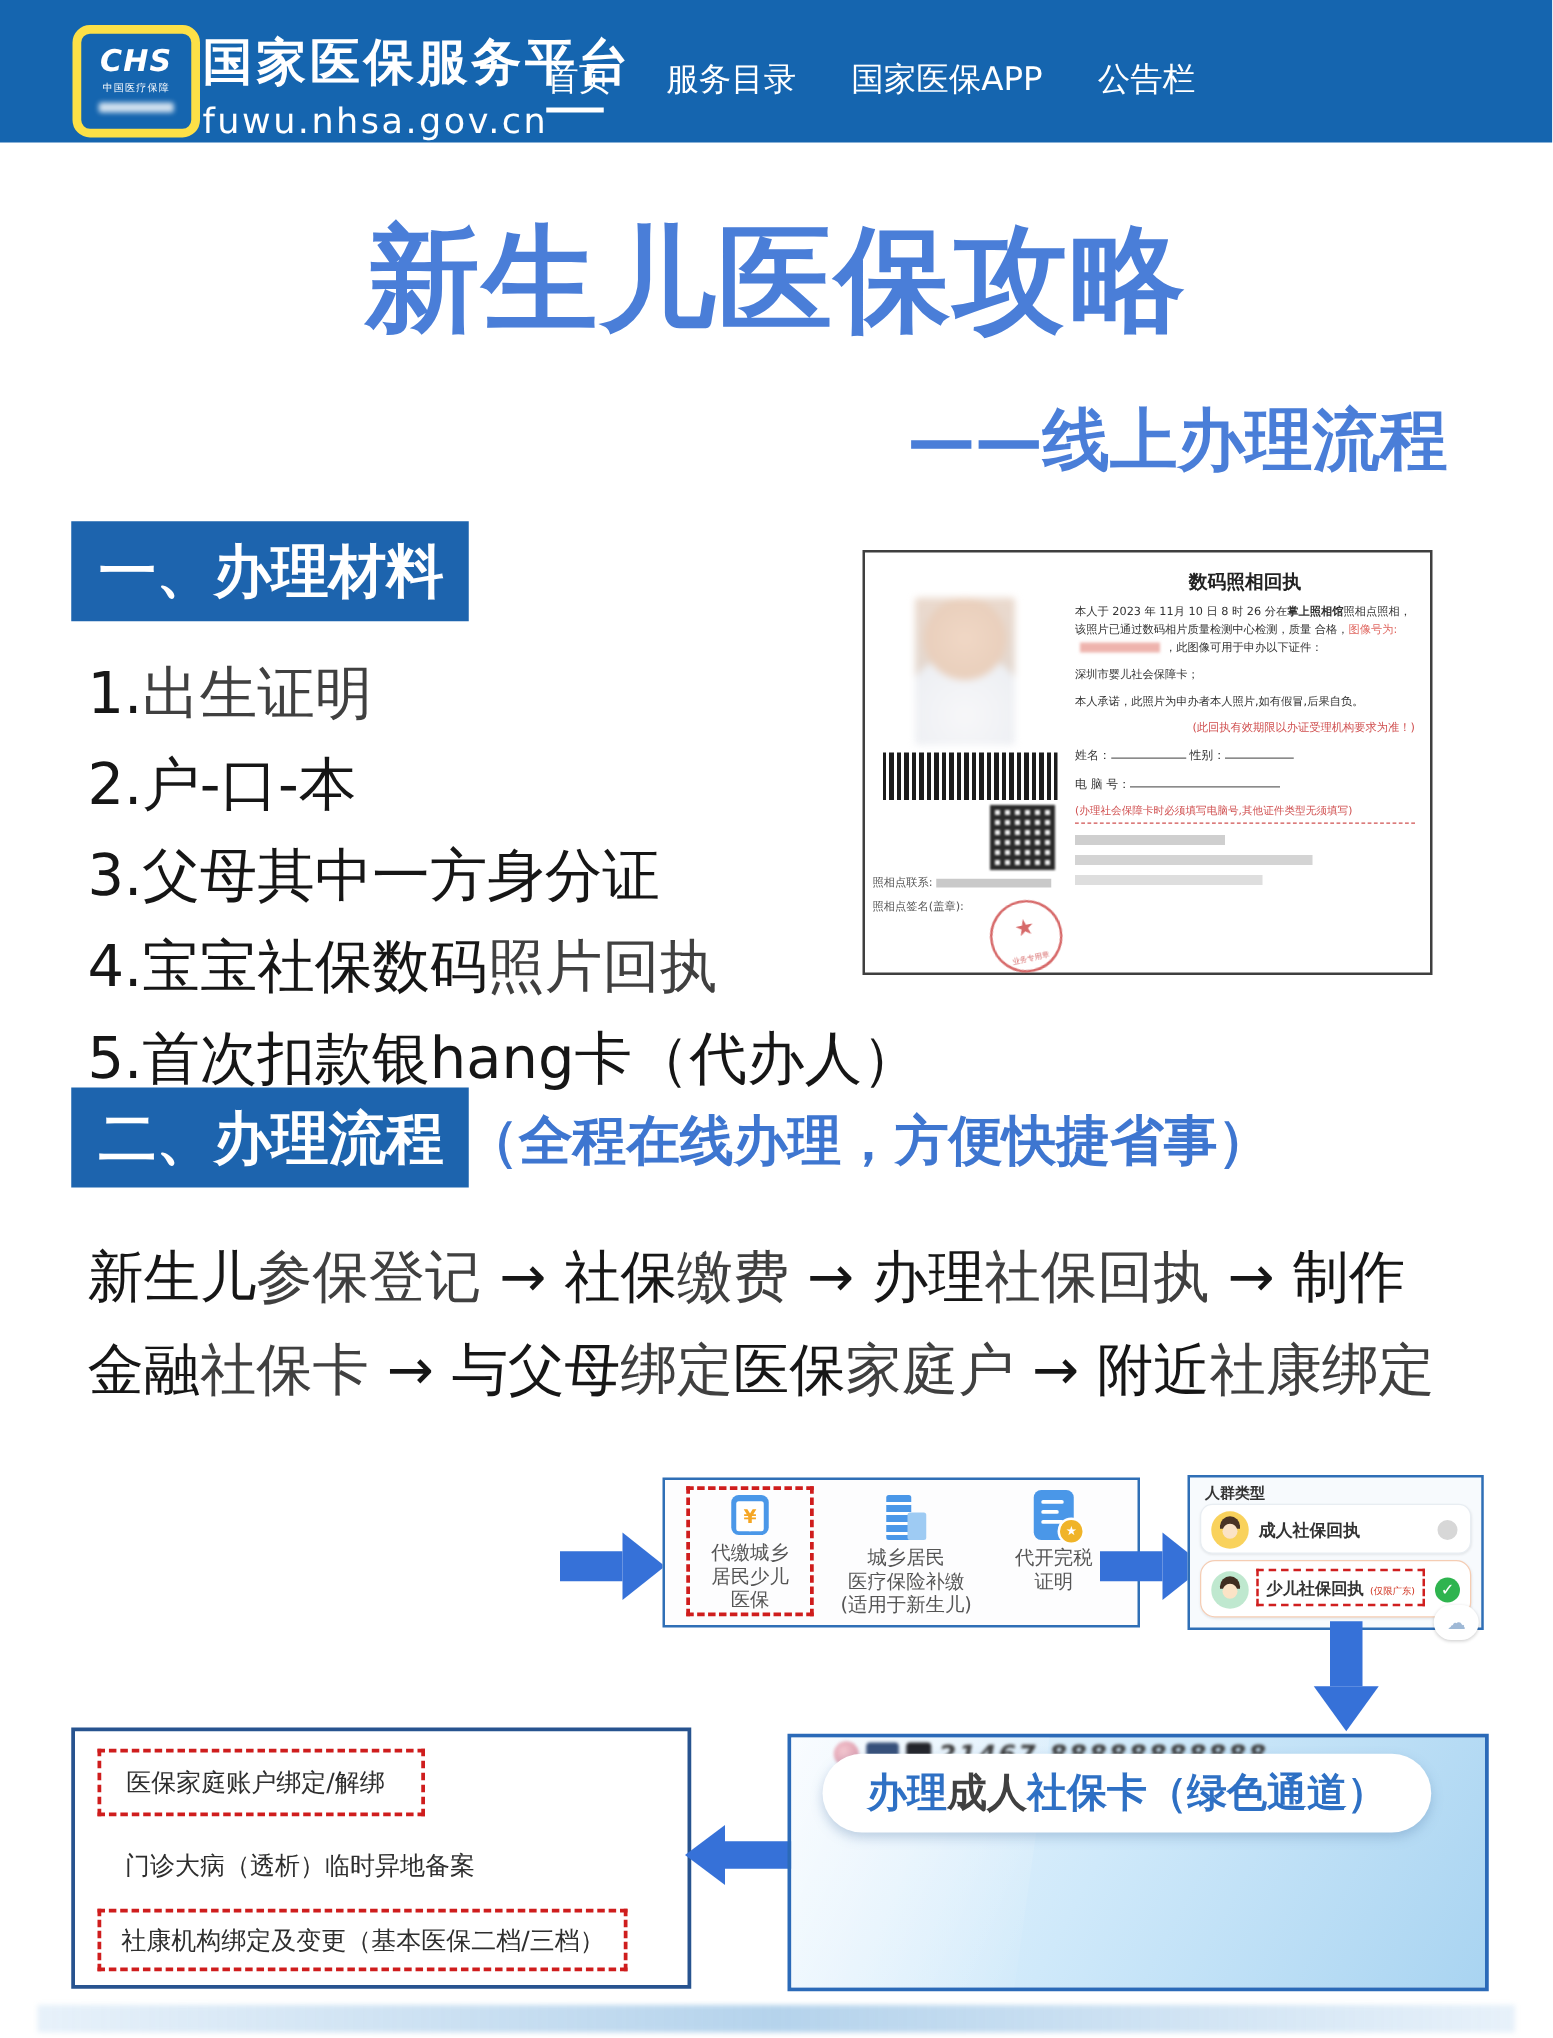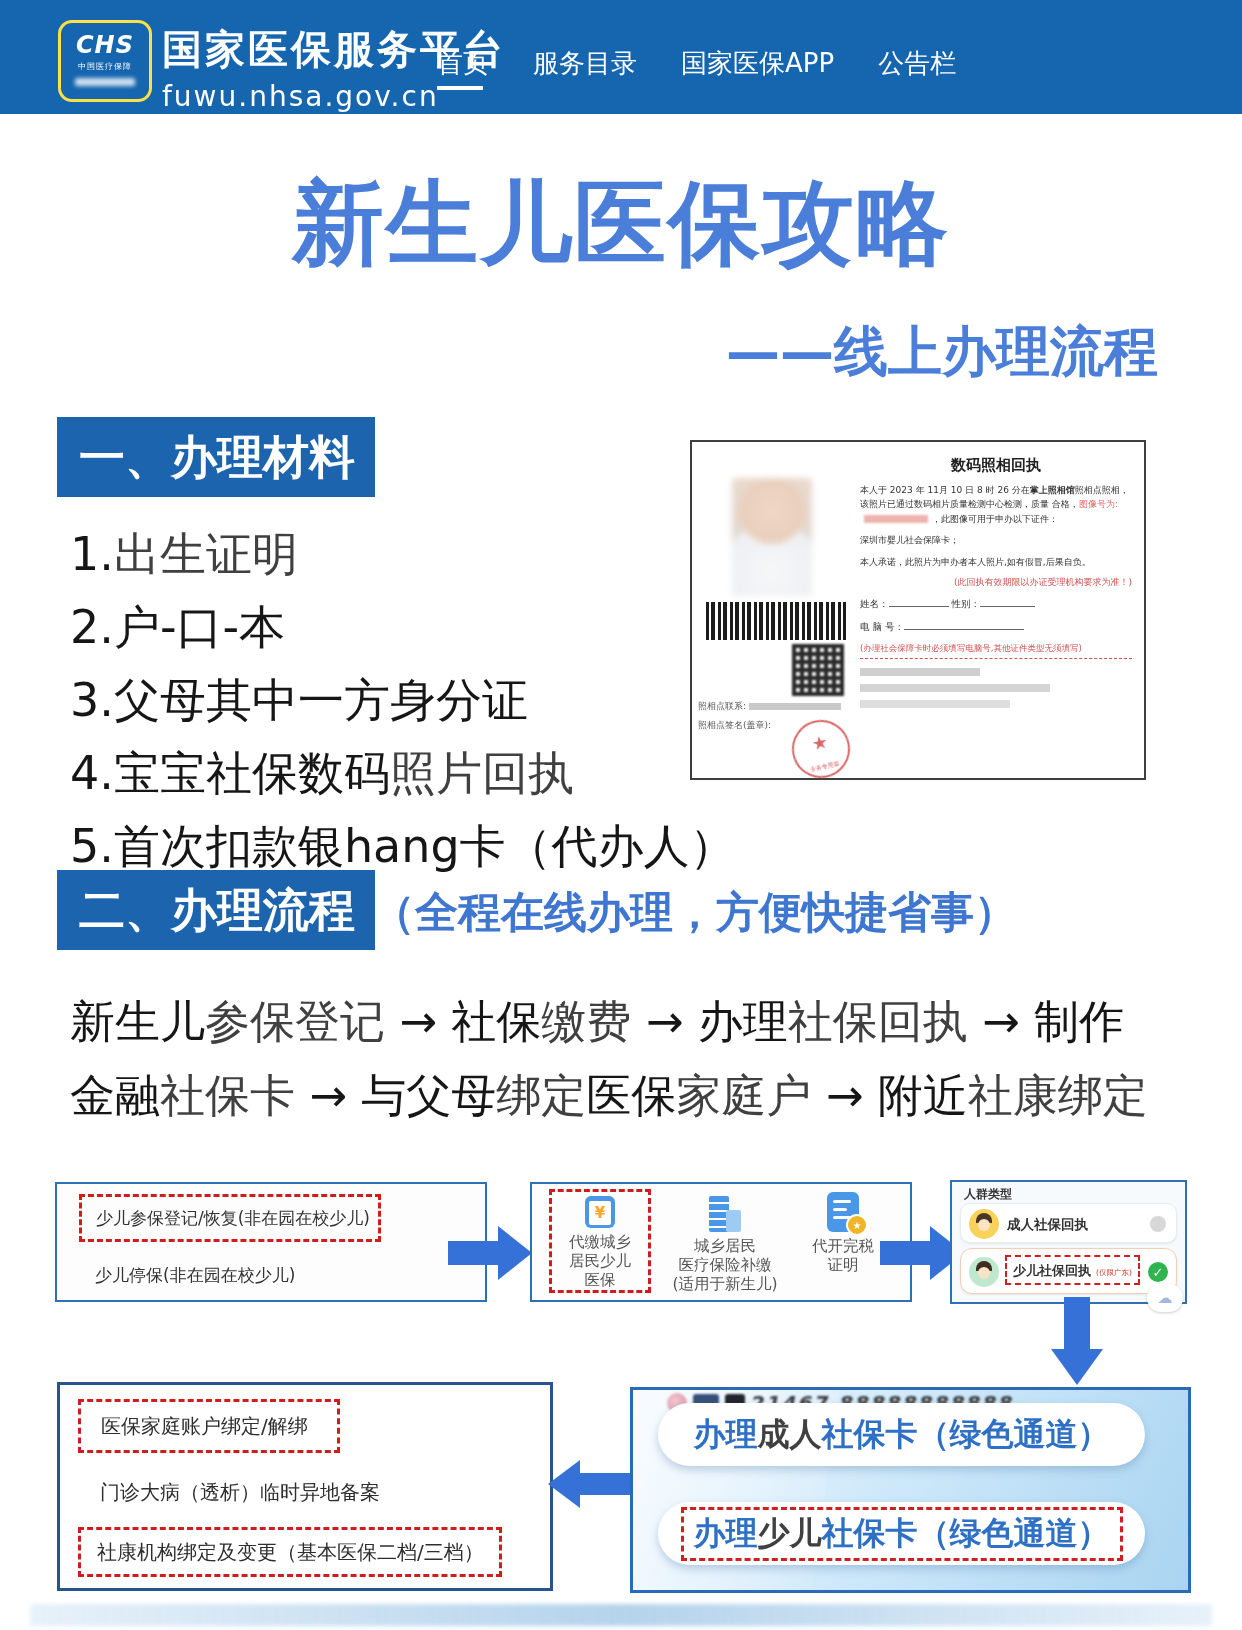--- a/index.html
+++ b/index.html
@@ -1,21 +1,21 @@
 <!DOCTYPE html>
 <html><head>
 <meta charset="utf-8">
 <style>
   html,body{margin:0;padding:0;background:#fff;}
   .page{position:relative;width:1242px;height:1630px;background:#fff;overflow:hidden;
         font-family:"DejaVu Sans",sans-serif;}
 
   
   .hdr{position:absolute;left:0;top:0;width:1242px;height:114px;background:#1565af;}
-  .logo-box{position:absolute;left:58px;top:20px;width:88px;height:76px;border:3px solid #fde047;
+  .logo-box{position:absolute;left:58px;top:20px;width:88px;height:76px;border:7px solid #fde047;
             border-radius:14px;text-align:center;color:#fff;}
   .logo-chs{font-size:24px;font-weight:bold;font-style:italic;margin-top:8px;letter-spacing:1px;}
   .logo-cap{font-size:8px;margin-top:2px;letter-spacing:1px;}
   .logo-blur{width:60px;height:8px;background:rgba(255,255,255,.8);margin:6px auto 0;filter:blur(2px);border-radius:2px;}
   .brand{position:absolute;left:162px;top:22px;color:#fff;}
   .brand-title{font-size:40px;font-weight:bold;letter-spacing:3px;}
   .brand-url{font-size:28px;letter-spacing:2px;margin-top:3px;}
   .nav{position:absolute;left:437px;top:46px;display:flex;gap:44px;color:#fff;font-size:26px;}
   .nav-item{position:relative;cursor:pointer;}
   .nav-item.active::after{content:"";position:absolute;left:0;top:40px;width:46px;height:4px;background:#fff;}
@@ -238,24 +238,20 @@
   </div>
 
   <div class="s-head s2">二、办理流程</div>
   <div class="s2-note">（全程在线办理，方便快捷省事）</div>
 
   <div class="flow">
     <div><span class="c-k">新生儿</span><span class="c-r">参保登记</span><span class="c-k"> → </span><span class="c-k">社保</span><span class="c-r">缴费</span><span class="c-k"> → </span><span class="c-k">办理</span><span class="c-r">社保回执</span><span class="c-k"> → </span><span class="c-k">制作</span></div>
     <div><span class="c-k">金融</span><span class="c-r">社保卡</span><span class="c-k"> → </span><span class="c-k">与父母</span><span class="c-r">绑定</span><span class="c-k">医保</span><span class="c-r">家庭户</span><span class="c-k"> → </span><span class="c-k">附近</span><span class="c-r">社康绑定</span></div>
   </div>
 
-  <div class="stepbox box1">
-    <div class="b1-dash">少儿参保登记/恢复(非在园在校少儿)</div>
-    <div class="b1-item2">少儿停保(非在园在校少儿)</div>
-  </div>
 
   <div class="arrow ar-r ar1">
       <div class="shaft"></div>
       <div class="head"></div>
     </div>
 
   <div class="stepbox box2">
     <div class="b2col b2c1">
       <div class="icon-phone">
         <div class="screen">¥</div>
@@ -330,19 +326,16 @@
       <div class="thumb1"></div>
       <div class="thumb2"></div>
       <div class="thumb3"></div>
       <div class="p-num">21467 88888888888</div>
     </div>
     <div class="pill pill1">
         <span class="c-b">办理</span>
         <span class="c-r">成人</span>
         <span class="c-b">社保卡（绿色通道）</span>
       </div>
-    <div class="pill pill2">
-      <span class="p2wrap"><span class="c-b">办理</span><span class="c-r">少儿</span><span class="c-b">社保卡（绿色通道）</span></span>
-    </div>
   </div>
 
   <div class="bottom-band"></div>
 </div>
 
 </body></html>

